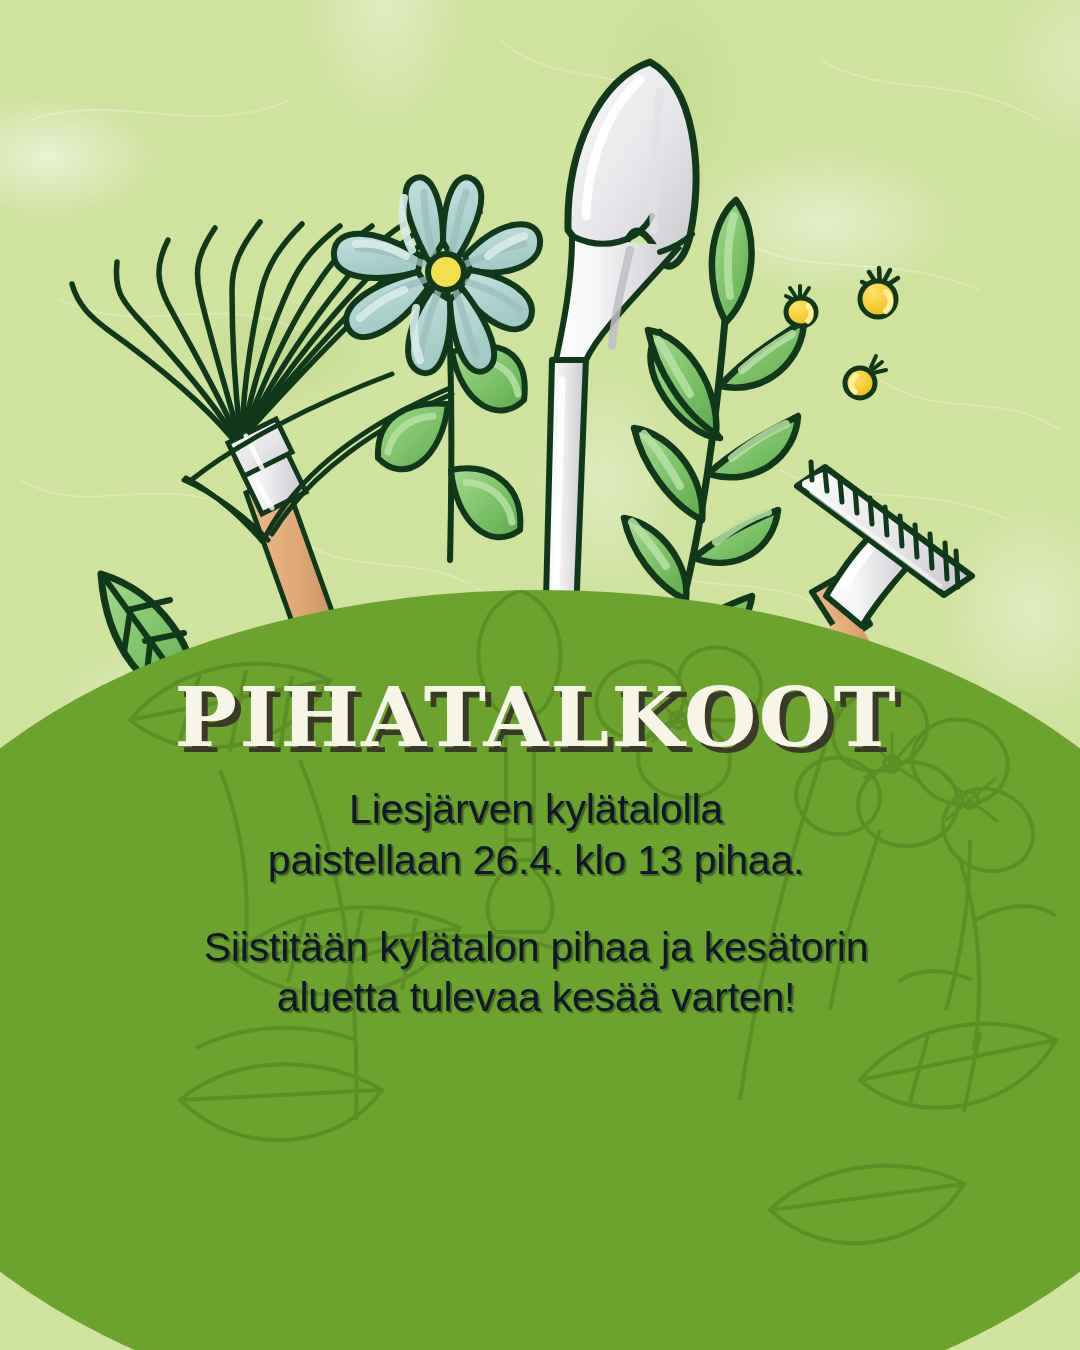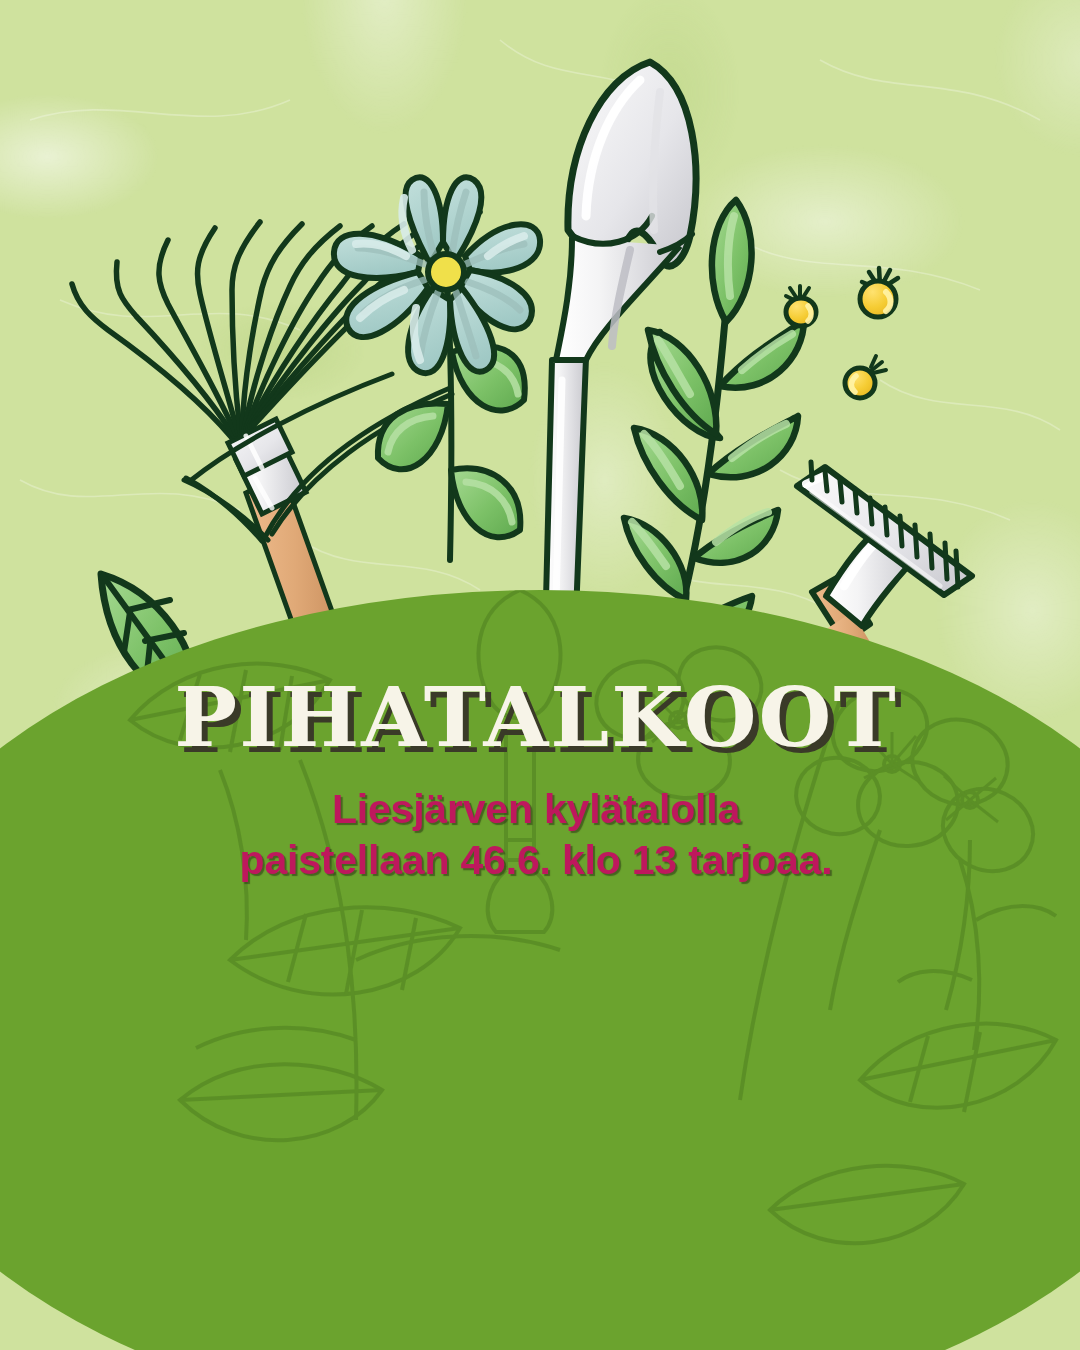--- a/index.html
+++ b/index.html
@@ -46,22 +46,22 @@
     font-size:82px;
     letter-spacing:2px;
     color:#f7f4e8;
     line-height:1;
     margin:0 0 26px 0;
     text-shadow:6px 6px 0 #3a3a28;
     transform:scaleX(1.02);
   }
   .body{
     font-size:41px;
-    font-weight:700;
-    color:#be185d;
+    font-weight:400;
+    color:#0f172a;
     line-height:1.24;
     text-shadow:2px 2px 1px rgba(40,50,20,.55);
     margin:0;
     letter-spacing:-.2px;
   }
   .para{margin:0 0 36px 0;}
   .para:last-child{margin-bottom:0;}
 </style>
 </head>
 <body>
@@ -435,22 +435,26 @@
       </g>
     </g>
   </svg>
   </div>
 
   <div class="textwrap">
     <h1 class="title">PIHATALKOOT</h1>
 
     <p class="body para">
       <span>Liesjärven kylätalolla</span><br>
-      <span><span>paistellaan</span> <span>46.6.</span> <span>klo</span> <span>13</span> <span>tarjoaa.</span></span>
+      <span><span>paistellaan</span> <span>26.4.</span> <span>klo</span> <span>13</span> <span>pihaa.</span></span>
     </p>
 
+    <p class="body para">
+      <span>Siistitään kylätalon pihaa ja kesätorin</span><br>
+      <span>aluetta tulevaa kesää varten!</span>
+    </p>
 
     <p class="body para">
       <br>
     </p>
   </div>
 
 </div>
 
 </body></html>

